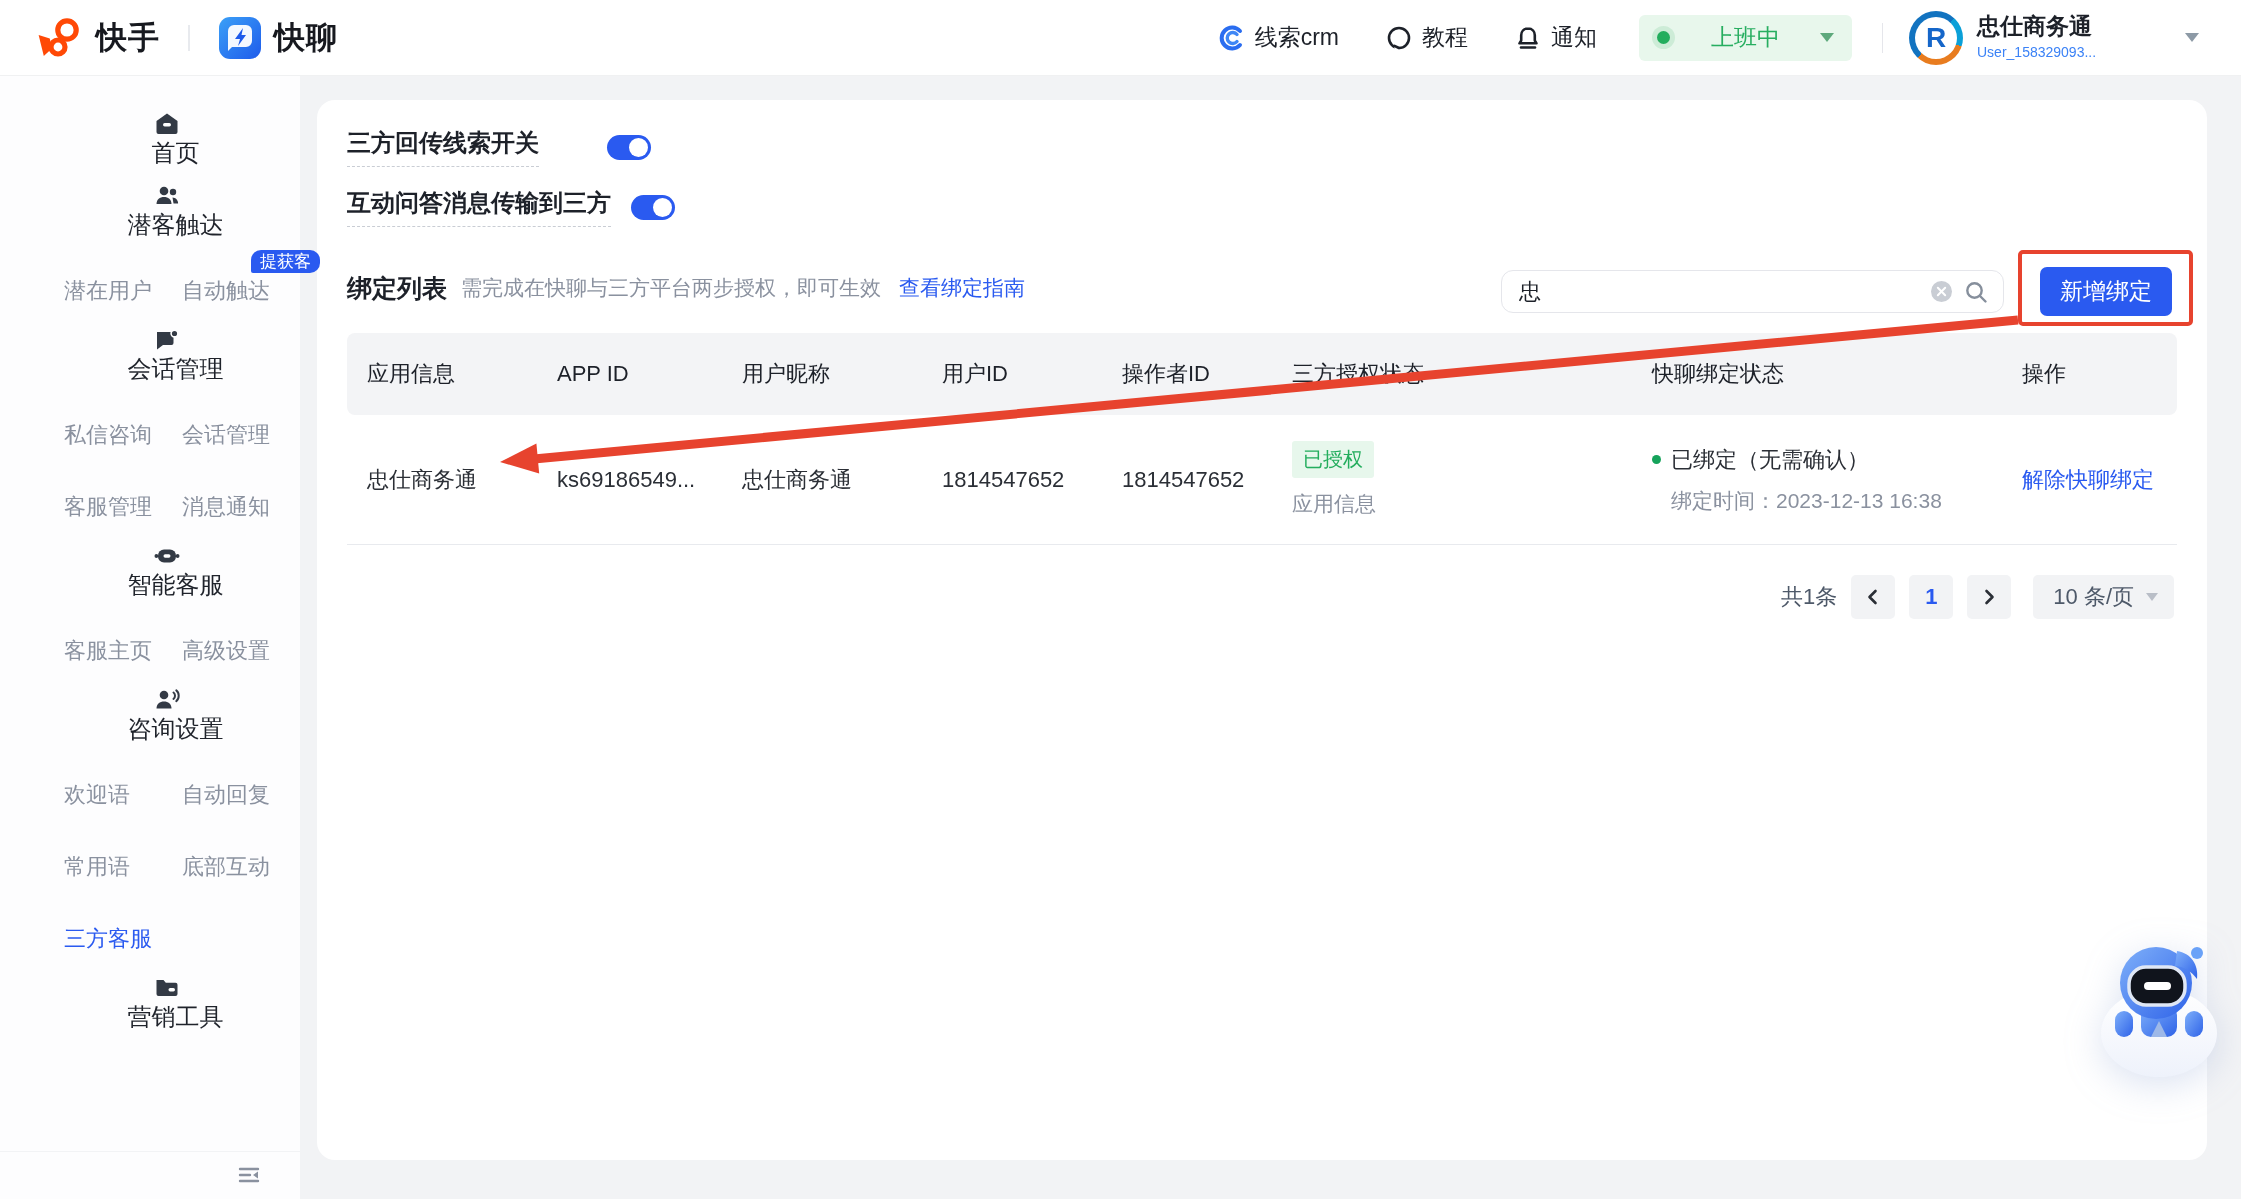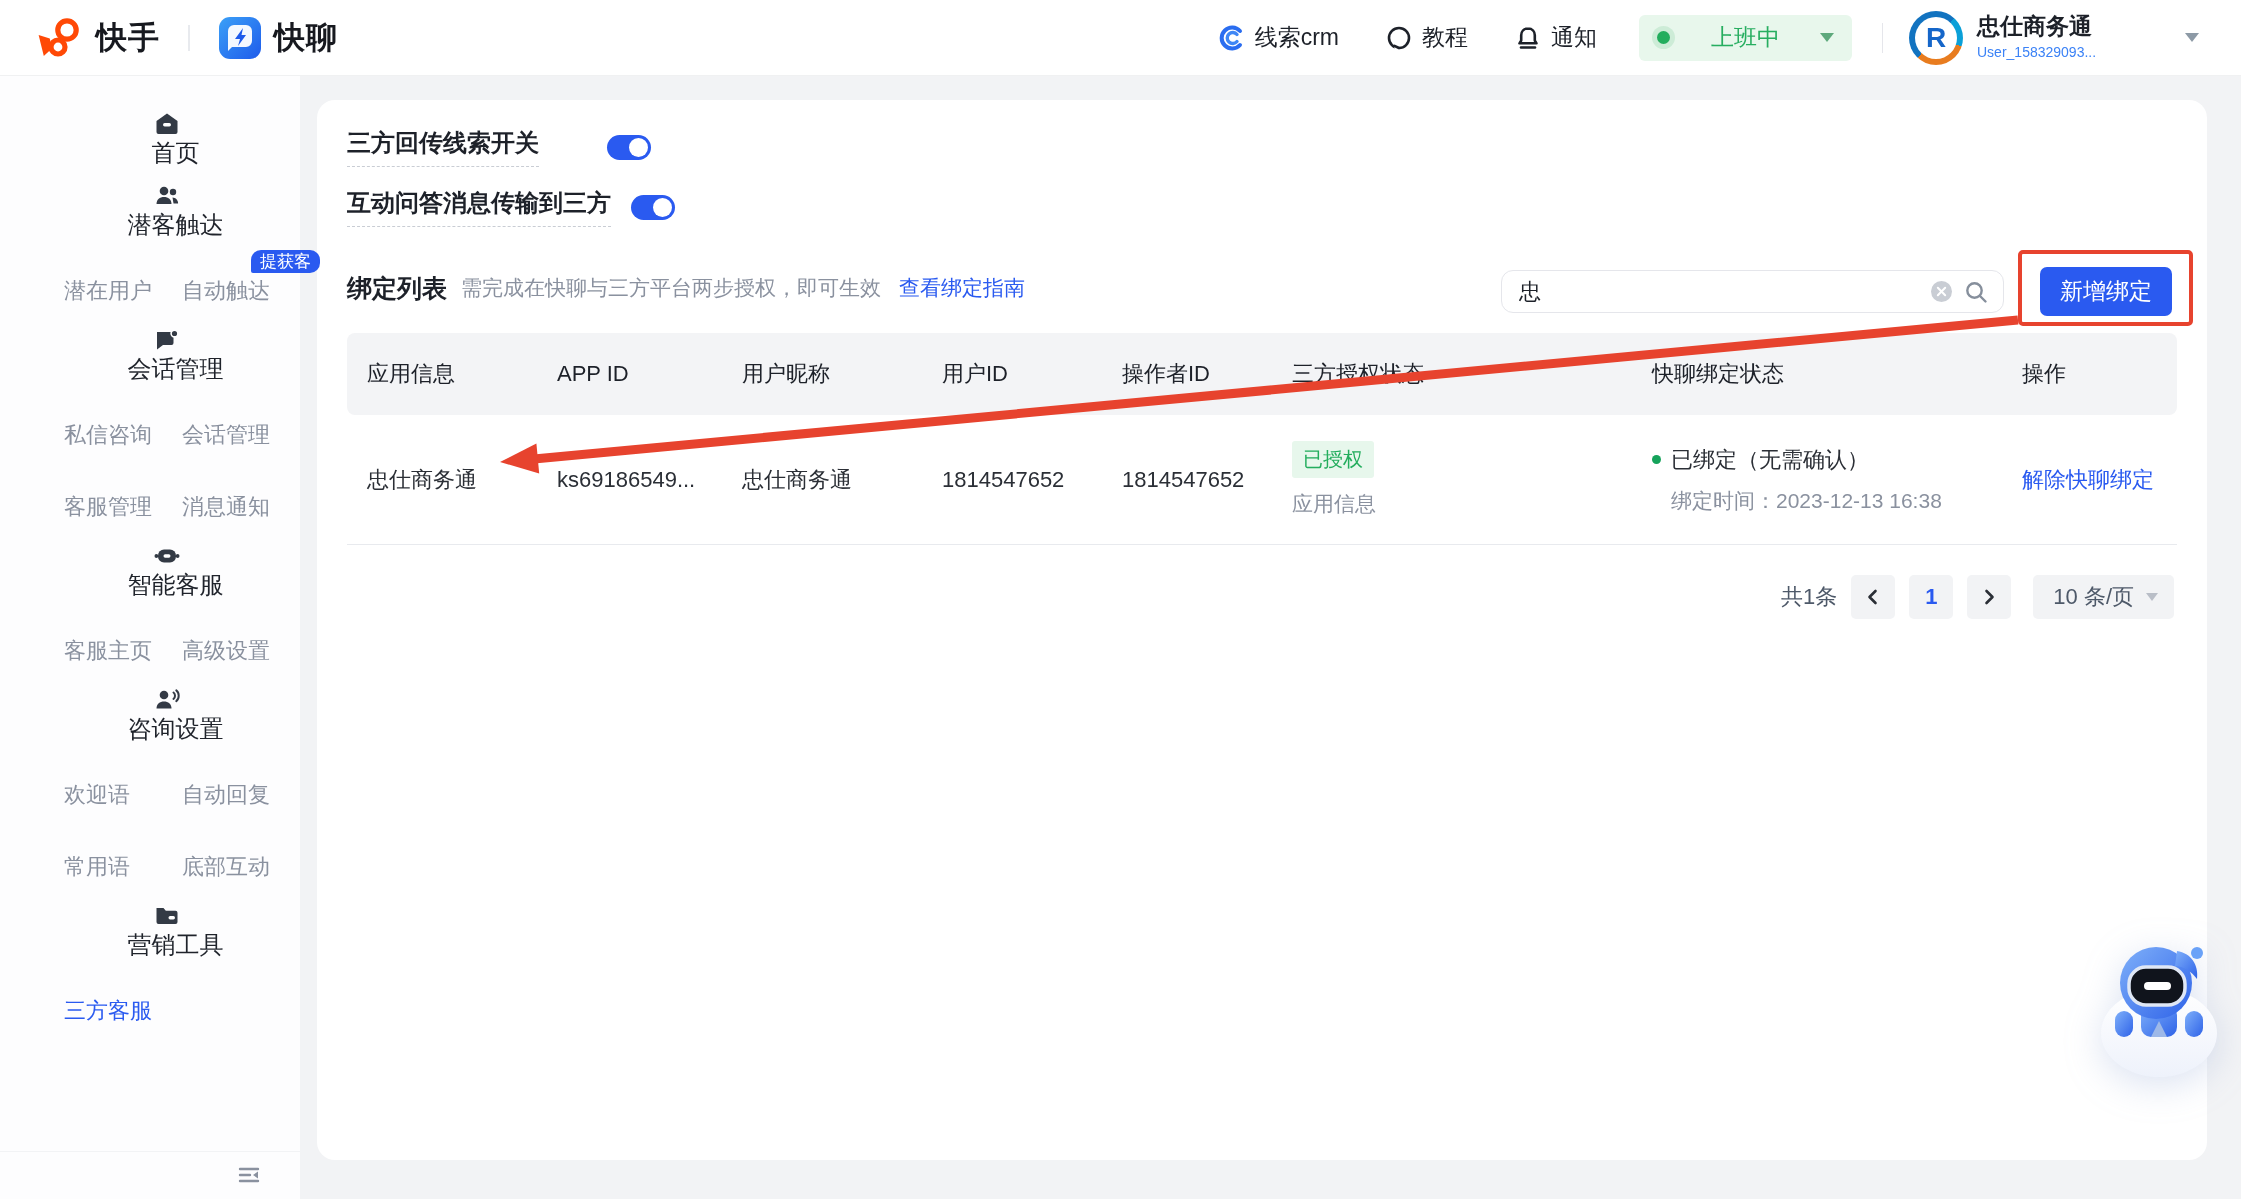--- a/index.html
+++ b/index.html
@@ -272,32 +272,32 @@
         <span class="s-label">咨询设置</span>
       </div>
       <div class="s-row s-sub">
         <span class="s-item">欢迎语</span>
         <span class="s-item">自动回复</span>
       </div>
       <div class="s-row s-sub">
         <span class="s-item">常用语</span>
         <span class="s-item">底部互动</span>
       </div>
+      <div class="s-row s-sub">
+        <span class="s-item active">三方客服</span>
+      </div>
+
       <div class="s-row s-group">
         <span class="s-icon">
           <svg width="26" height="26" viewBox="0 0 26 26">
             <path d="M2.5 5 h7 l2.3 2.8 h9.7 a2 2 0 0 1 2 2 V19 a2 2 0 0 1-2 2 h-17 a2 2 0 0 1-2-2 z" fill="#333a45"></path>
             <rect x="14.5" y="13" width="6.5" height="3.4" rx="1.7" fill="#fff"></rect>
           </svg>
         </span>
         <span class="s-label">营销工具</span>
-      </div>
-
-      <div class="s-row s-sub">
-        <span class="s-item active">三方客服</span>
       </div>
 
     </div>
 
     <div class="collapse-bar">
       <span class="collapse-btn">
         <svg width="26" height="26" viewBox="0 0 26 26">
           <path d="M4 7 h18 M4 19 h18 M4 13 h10" stroke="#8a919f" stroke-width="2.4" stroke-linecap="round" fill="none"></path>
           <polygon points="22,9.5 17,13 22,16.5" fill="#8a919f"></polygon>
         </svg>

